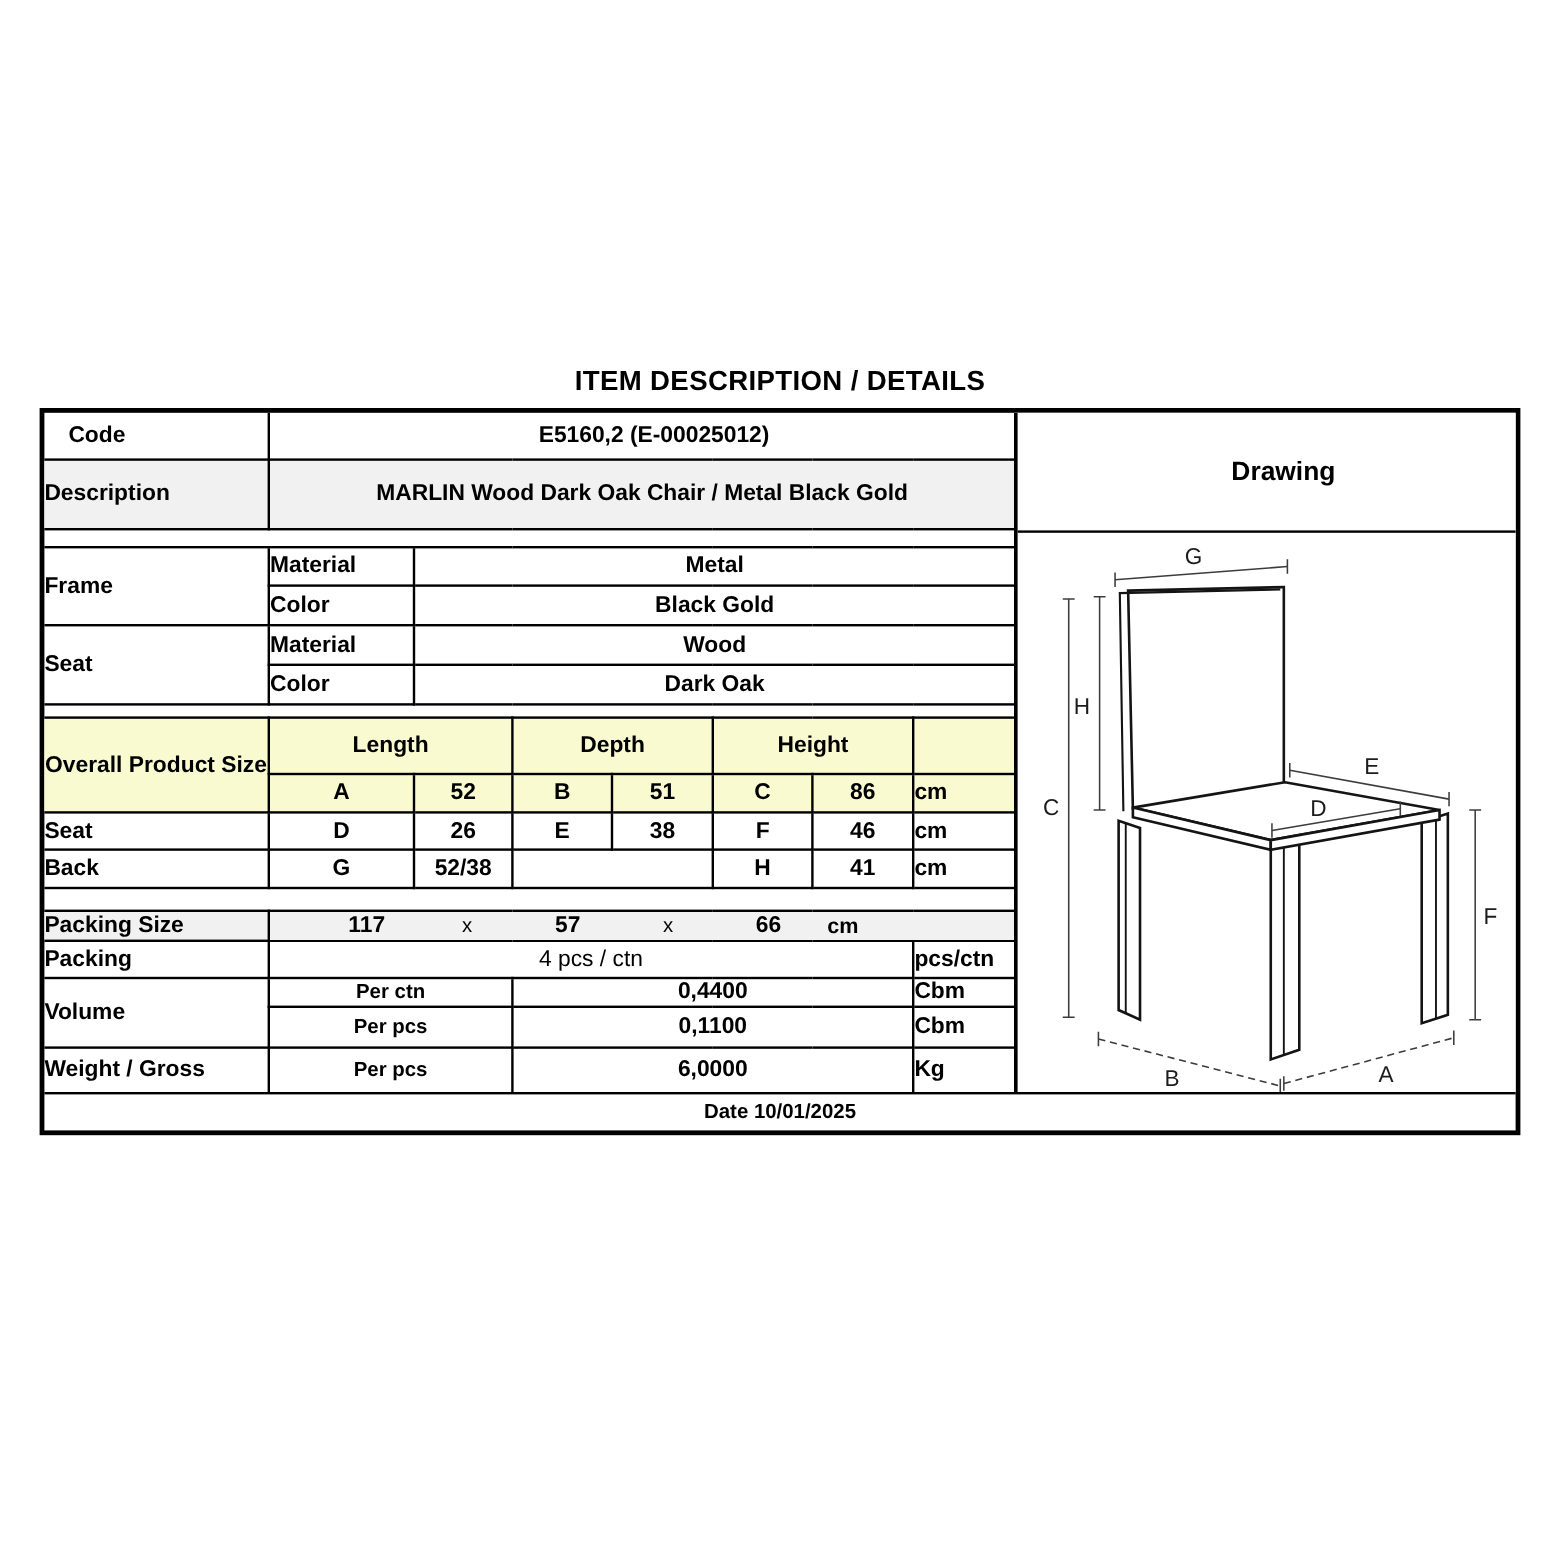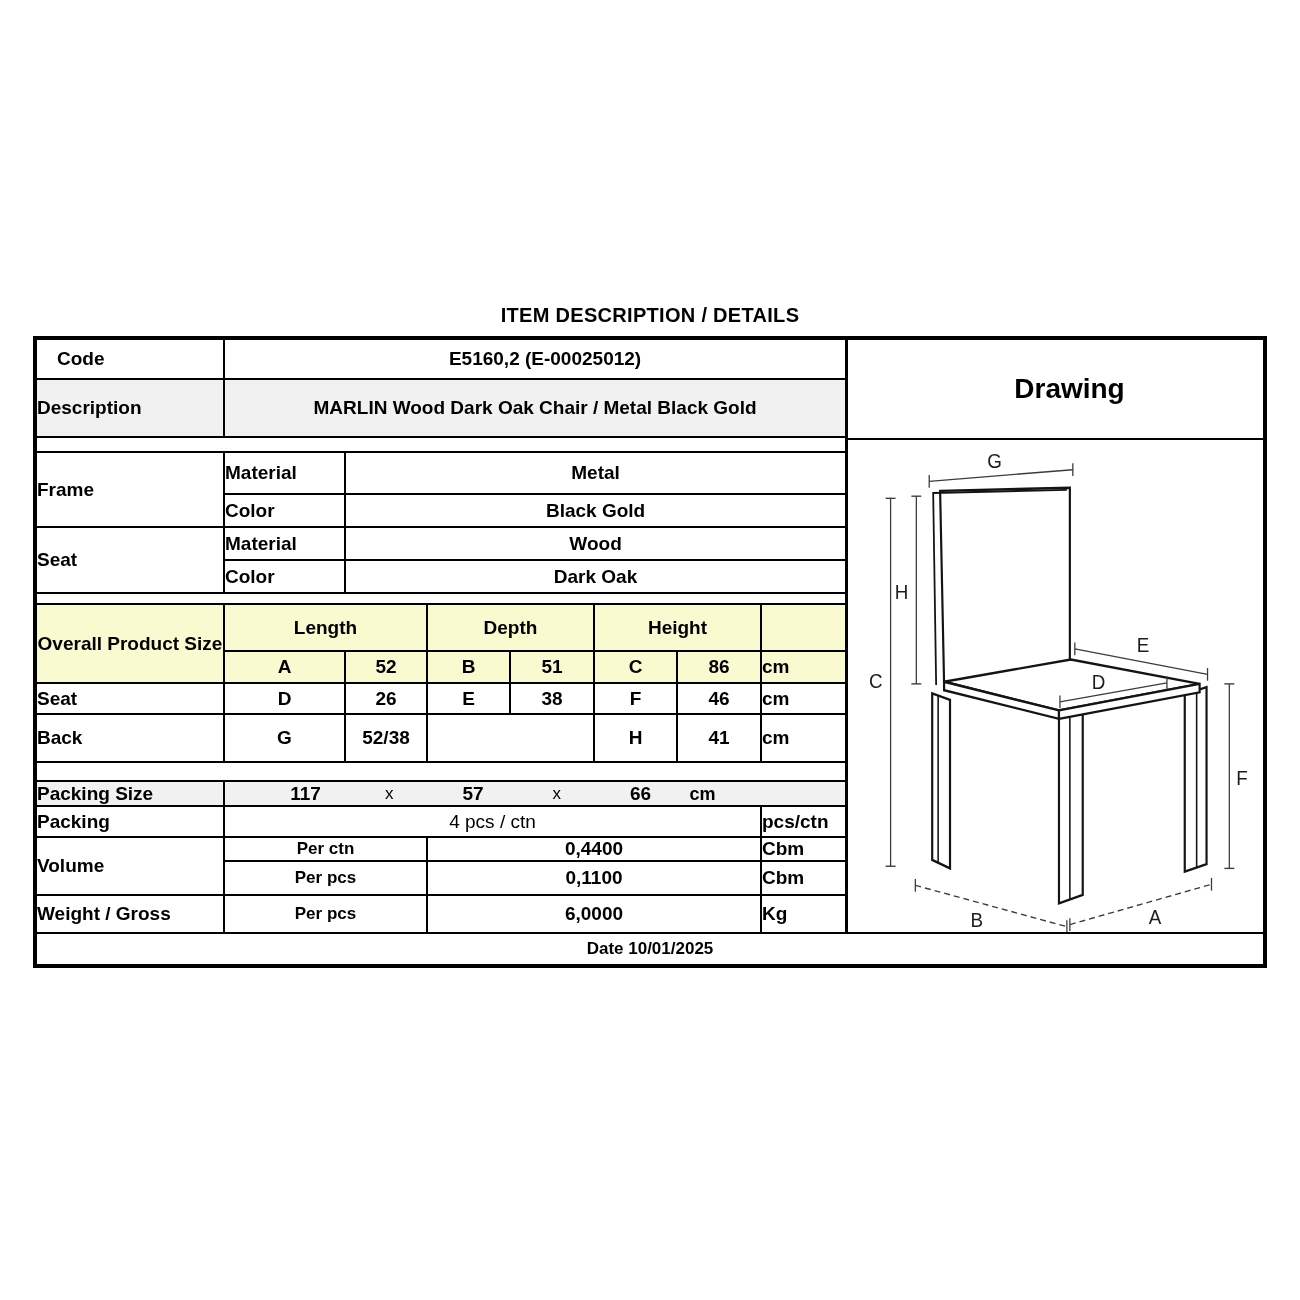--- a/index.html
+++ b/index.html
@@ -9,21 +9,21 @@
   }
   html,body{
     margin:0;padding:0;background:#fff;
     width:1300px;height:1300px;
     font-family:"Liberation Sans",sans-serif;
     color:#000;
     -webkit-font-smoothing:antialiased;
   }
   .sheet{position:absolute;left:33px;top:304px;width:1234px;}
   .title{
-    text-align:center;font-size:20px;font-weight:700;letter-spacing:.3px;
+    text-align:center;font-size:23px;font-weight:700;letter-spacing:.3px;
     margin:0 0 9px 0;
   }
   .frame{
     border:4px solid var(--border);
     background:#fff;
   }
   .body{display:flex;align-items:stretch;}
   .spec-wrap{width:808px;flex:0 0 808px;}
   table.spec{
     border-collapse:collapse;table-layout:fixed;width:808px;
@@ -57,21 +57,21 @@
   .spread span.sep{font-weight:400;font-size:17px;}
   .spread span.u{font-size:18px;}
   .regular{font-weight:400 !important;}
   .drawing-panel{
     flex:1 1 auto;border-left:3px solid var(--border);
     display:flex;flex-direction:column;background:#fff;
   }
   .drawing-header{
     height:98px;border-bottom:2px solid var(--border);
     display:flex;align-items:center;justify-content:center;
-    font-size:28px;font-weight:700;padding-left:28px;
+    font-size:22px;font-weight:700;padding-left:28px;
   }
   .drawing-area{flex:1 1 auto;position:relative;}
   .drawing-area svg{position:absolute;left:0;top:0;width:100%;height:100%;}
   .date-row{
     border-top:2px solid var(--border);
     height:30px;display:flex;align-items:center;justify-content:center;
     font-size:17px;font-weight:700;
   }
   svg text{
     font-family:"Liberation Sans",sans-serif;
@@ -107,21 +107,21 @@
 
           <tr style="height:58px" class="gray">
             <td class="lbl">Description</td>
             <td class="val lastcol" colspan="7">MARLIN Wood Dark Oak Chair / Metal Black Gold</td>
           </tr>
 
           <tr style="height:15px">
             <td class="gapcell lastcol" colspan="8"></td>
           </tr>
 
-          <tr style="height:42px">
+          <tr style="height:32px">
             <td class="lbl" rowspan="2">Frame</td>
             <td class="sub">Material</td>
             <td class="val lastcol" colspan="6">Metal</td>
           </tr>
           <tr style="height:33px">
             <td class="sub">Color</td>
             <td class="val lastcol" colspan="6">Black Gold</td>
           </tr>
 
           <tr style="height:33px">
@@ -157,21 +157,21 @@
           <tr style="height:31px">
             <td class="lbl">Seat</td>
             <td class="key">D</td>
             <td class="val">26</td>
             <td class="key">E</td>
             <td class="val">38</td>
             <td class="key">F</td>
             <td class="val">46</td>
             <td class="unit lastcol">cm</td>
           </tr>
-          <tr style="height:48px">
+          <tr style="height:32px">
             <td class="lbl">Back</td>
             <td class="key">G</td>
             <td class="val">52/38</td>
             <td colspan="2"></td>
             <td class="key">H</td>
             <td class="val">41</td>
             <td class="unit lastcol">cm</td>
           </tr>
 
           <tr style="height:19px">

